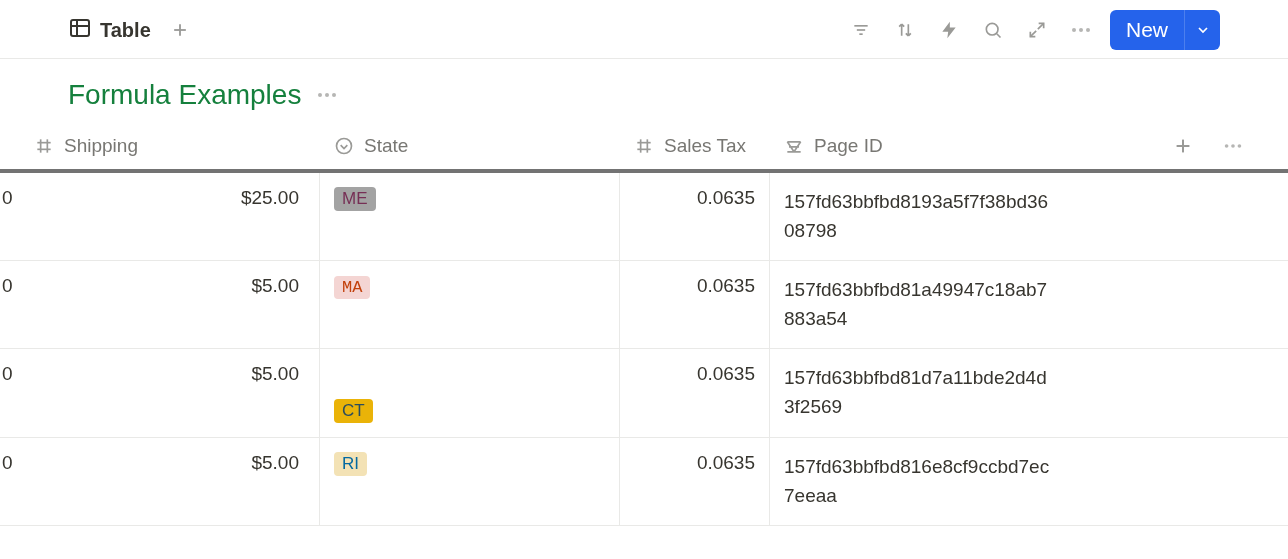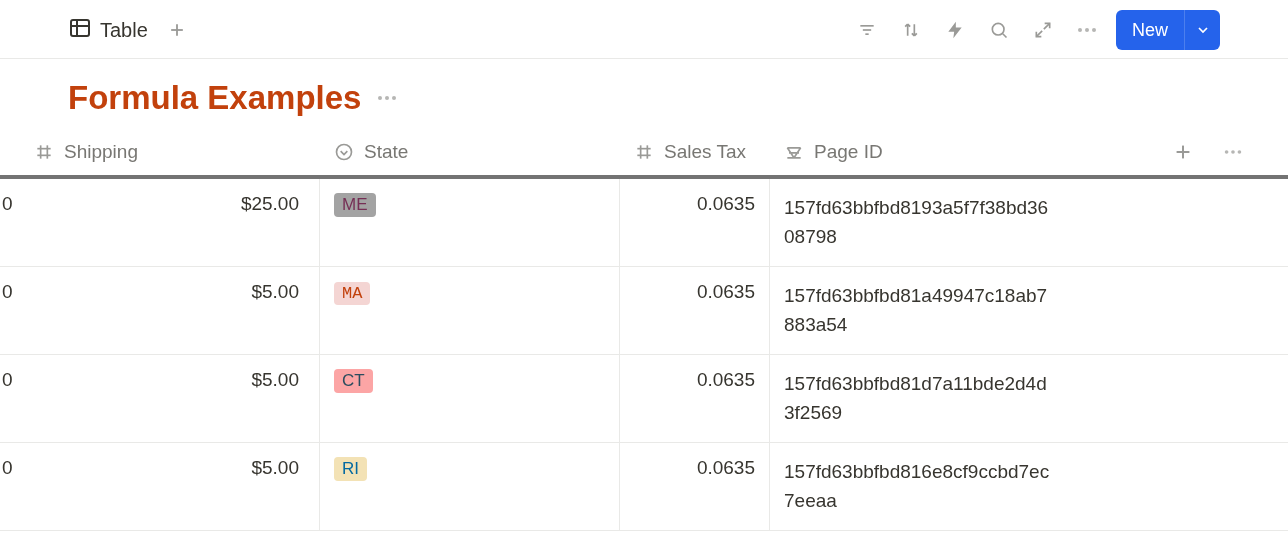--- a/index.html
+++ b/index.html
@@ -15,21 +15,21 @@
     .topbar {
       display: flex;
       align-items: center;
       justify-content: space-between;
       padding: 10px 68px 8px 68px;
       border-bottom: 1px solid #e9e9e7;
     }
     .topbar-left { display: flex; align-items: center; gap: 14px; }
     .view-tab { display: flex; align-items: center; gap: 8px; cursor: pointer; }
     .view-tab svg { width: 24px; height: 24px; stroke: #37352f; }
-    .view-tab-label { font-size: 20px; font-weight: 400; color: #37352f; }
+    .view-tab-label { font-size: 20px; font-weight: 700; color: #37352f; }
 
     .icon-btn {
       display: inline-flex;
       align-items: center;
       justify-content: center;
       width: 30px; height: 30px;
       color: #9a9a97;
       cursor: pointer;
       border-radius: 4px;
     }
@@ -37,35 +37,35 @@
 
     .topbar-right { display: flex; align-items: center; gap: 14px; }
 
     .new-btn {
       display: flex;
       align-items: stretch;
       background: #2563eb;
       border-radius: 6px;
       overflow: hidden;
       color: #fff;
-      font-size: 18px;
+      font-size: 21px;
       font-weight: 500;
       height: 40px;
     }
     .new-btn-main { padding: 8px 16px; display: flex; align-items: center; cursor: pointer; }
     .new-btn-caret { width: 36px; display: flex; align-items: center; justify-content: center; cursor: pointer; border-left: 1px solid rgba(255,255,255,0.18); }
     .new-btn-caret svg { width: 16px; height: 16px; }
 
     .title-row {
       display: flex;
       align-items: center;
       gap: 14px;
       padding: 20px 68px 12px 68px;
     }
-    .db-title { font-size: 33px; font-weight: 700; color: #c2410c; }
+    .db-title { font-size: 28px; font-weight: 400; color: #15803d; }
 
     .dots { color: #b6b6b4; display: inline-flex; }
     .dots svg { width: 24px; height: 24px; }
 
     .header-row {
       display: grid;
       grid-template-columns: 320px 300px 150px 300px 1fr;
       align-items: center;
       border-bottom: 4px solid #737373;
       padding: 0 0 0 0;
@@ -114,21 +114,21 @@
 
     .tag {
       display: inline-block;
       padding: 2px 8px;
       border-radius: 4px;
       font-size: 17px;
       font-weight: 500;
     }
     .tag-pink   { background: #a3a3a3; color: #762f55; }
     .tag-red    { background: #f4d5d3; color: #c2410c; font-family: Liberation Mono, monospace; }
-    .tag-blue   { background: #fca5a5; color: #2a4c5e; }
+    .tag-blue   { background: #eab308; color: #2a4c5e; margin-top: 36px; }
     .tag-yellow { background: #f3e2b5; color: #0369a1; }
   </style>
 </head>
 <body>
 
 <div class="topbar">
   <div class="topbar-left">
     <div class="view-tab">
       <span>
         <svg viewBox="0 0 24 24" fill="none" stroke="currentColor" stroke-width="2">

